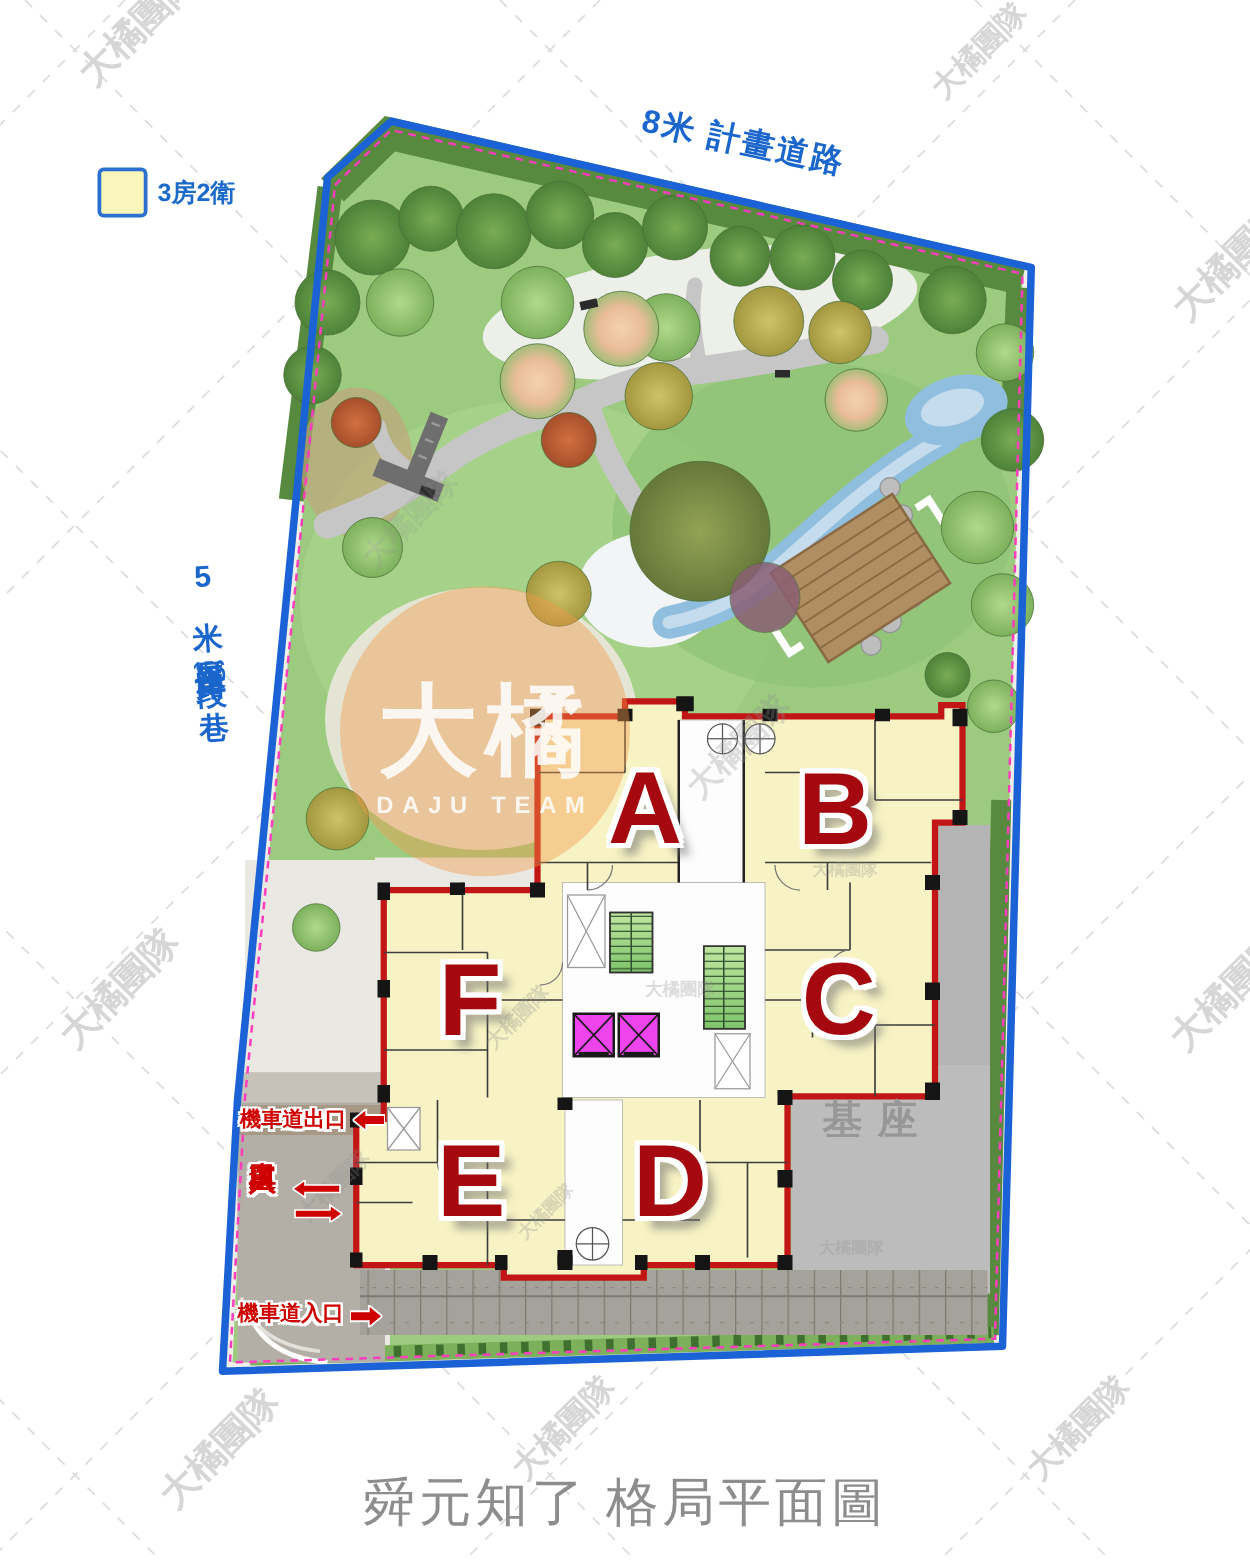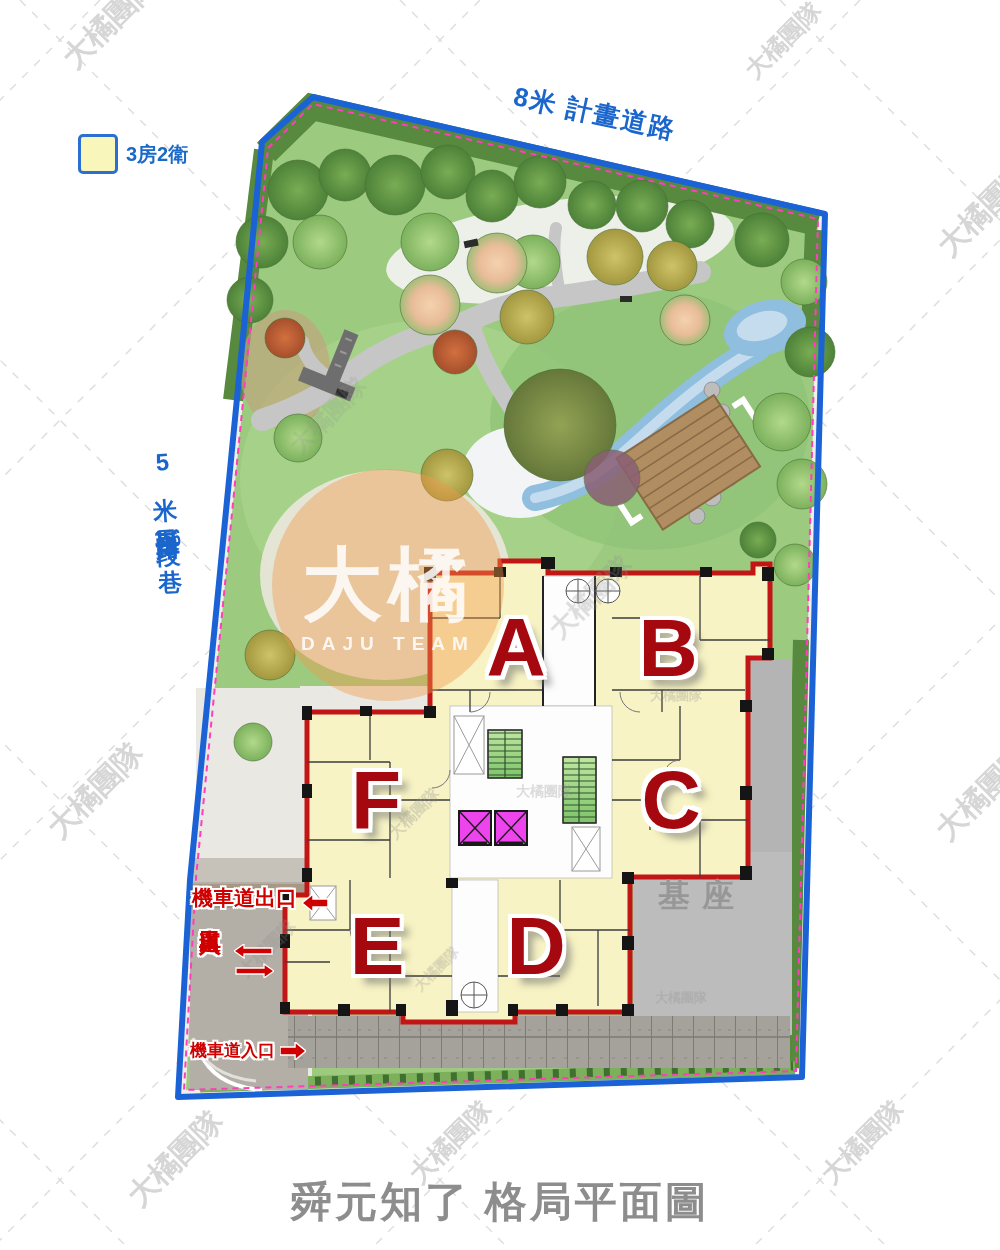--- a/index.html
+++ b/index.html
@@ -14,33 +14,33 @@
   
   .road-top{left:450px;top:96px;width:290px;text-align:center;font-size:26px;font-weight:bold;
     color:#1a66cc;letter-spacing:2px;transform:rotate(12deg);transform-origin:center;}
   .road-left{left:158px;top:448px;height:270px;writing-mode:vertical-rl;text-orientation:upright;
     font-size:24px;font-weight:bold;color:#1a66cc;letter-spacing:3px;transform:rotate(-4deg);line-height:1.05;}
   .road-left .num{text-combine-upright:all;letter-spacing:0;}
   
   .acc{color:#cf0000;font-weight:bold;white-space:nowrap;
     text-shadow:-2px -2px 0 #fff,2px -2px 0 #fff,-2px 2px 0 #fff,2px 2px 0 #fff,
       -2px 0 0 #fff,2px 0 0 #fff,0 -2px 0 #fff,0 2px 0 #fff;}
-  .moto-exit{left:192px;top:884px;font-size:21px;display:flex;align-items:flex-end;gap:5px;}
-  .moto-entry{left:190px;top:1039px;font-size:17px;display:flex;align-items:center;gap:5px;}
+  .moto-exit{left:192px;top:884px;font-size:17px;display:flex;align-items:center;gap:5px;}
+  .moto-entry{left:190px;top:1039px;font-size:17px;display:flex;align-items:flex-end;gap:5px;}
   .drive{left:199px;top:912px;writing-mode:vertical-rl;text-orientation:upright;font-size:22px;
     letter-spacing:1px;line-height:1;}
   .drive-arrows{left:234px;top:944px;}
   
   .unit{font-size:82px;font-weight:bold;color:#a5090f;transform:translate(-50%,-50%);
     text-shadow:-4px -4px 0 #fff,4px -4px 0 #fff,-4px 4px 0 #fff,4px 4px 0 #fff,
       -4px 0 0 #fff,4px 0 0 #fff,0 -4px 0 #fff,0 4px 0 #fff,9px 10px 7px rgba(110,110,110,.55);}
   .unit-a{left:516px;top:647px;} .unit-b{left:668px;top:648px;} .unit-c{left:671px;top:800px;}
   .unit-d{left:536px;top:946px;} .unit-e{left:377px;top:946px;} .unit-f{left:376px;top:801px;}
   .podium-label{left:658px;top:874px;font-size:32px;font-weight:bold;color:#979797;letter-spacing:12px;}
-  .page-title{left:0;right:0;top:1174px;text-align:center;font-size:42px;font-weight:bold;
+  .page-title{left:0;right:0;top:1174px;text-align:center;font-size:42px;font-weight:normal;
     color:#8d8d8d;letter-spacing:3px;}
 </style>
 </head>
 <body>
 
 <div id="stage">
 
 <svg id="site-svg" viewBox="0 0 1000 1250" xmlns="http://www.w3.org/2000/svg">
   <defs>
     <radialGradient id="gDark">

